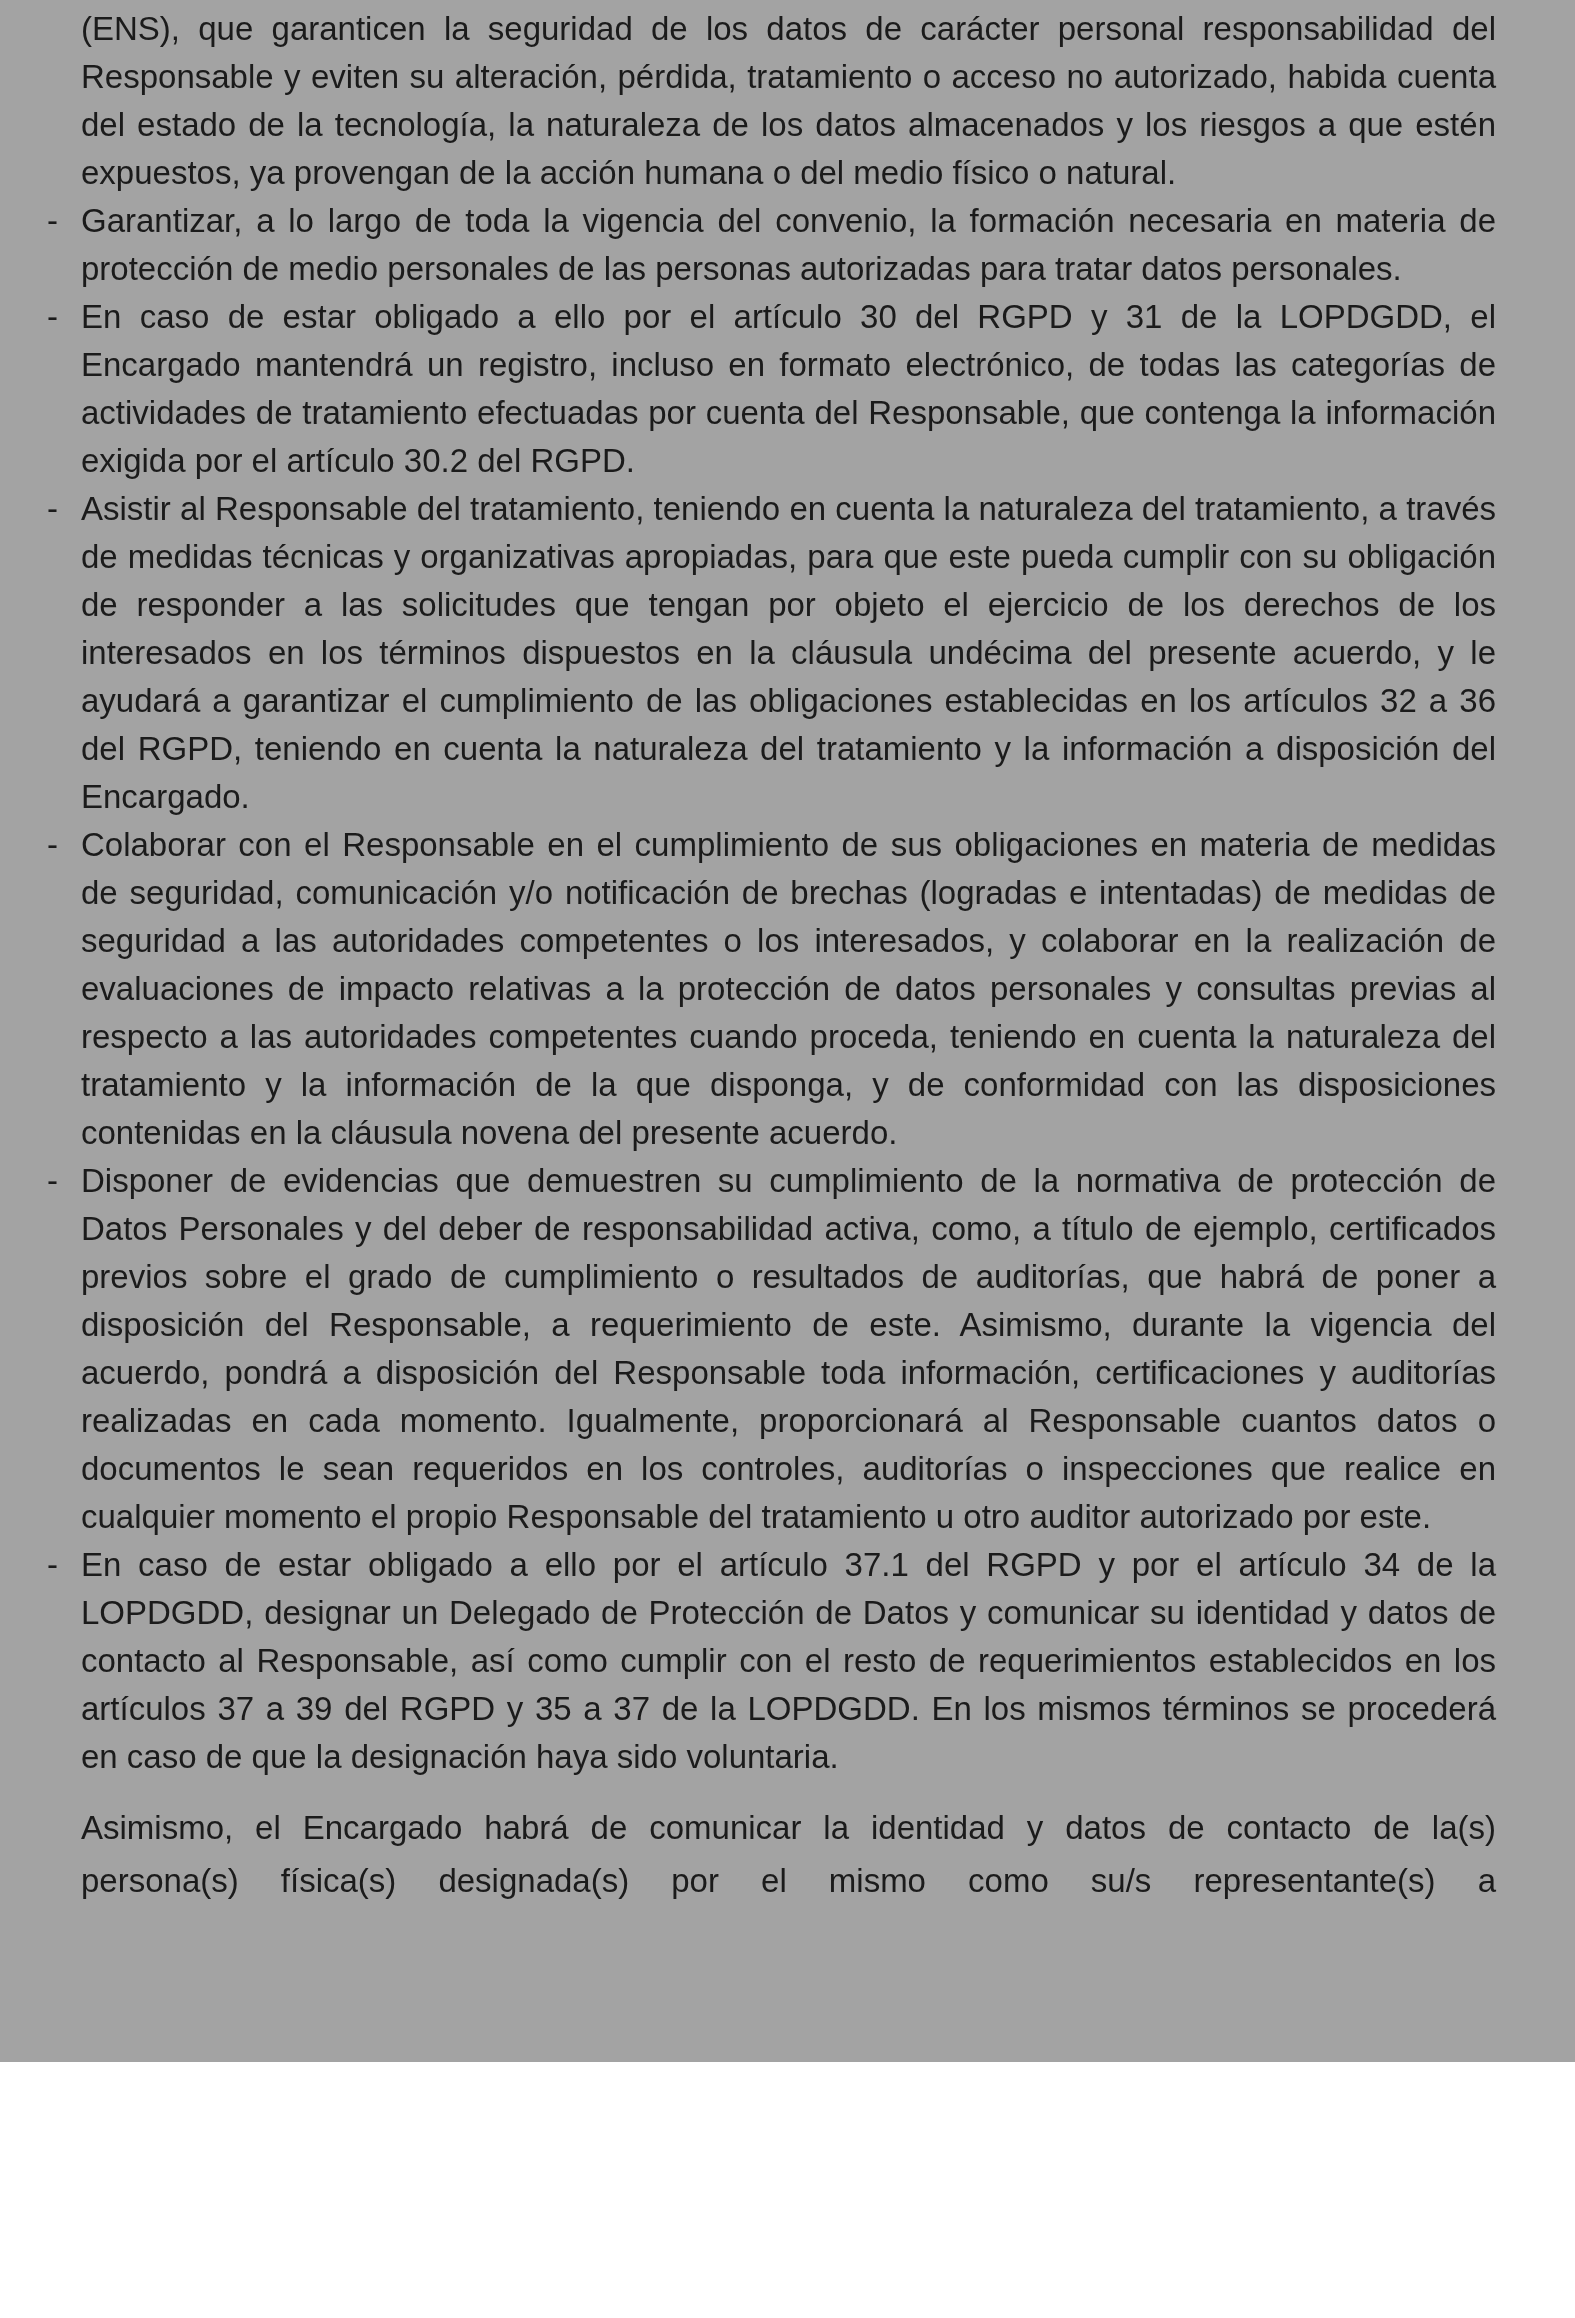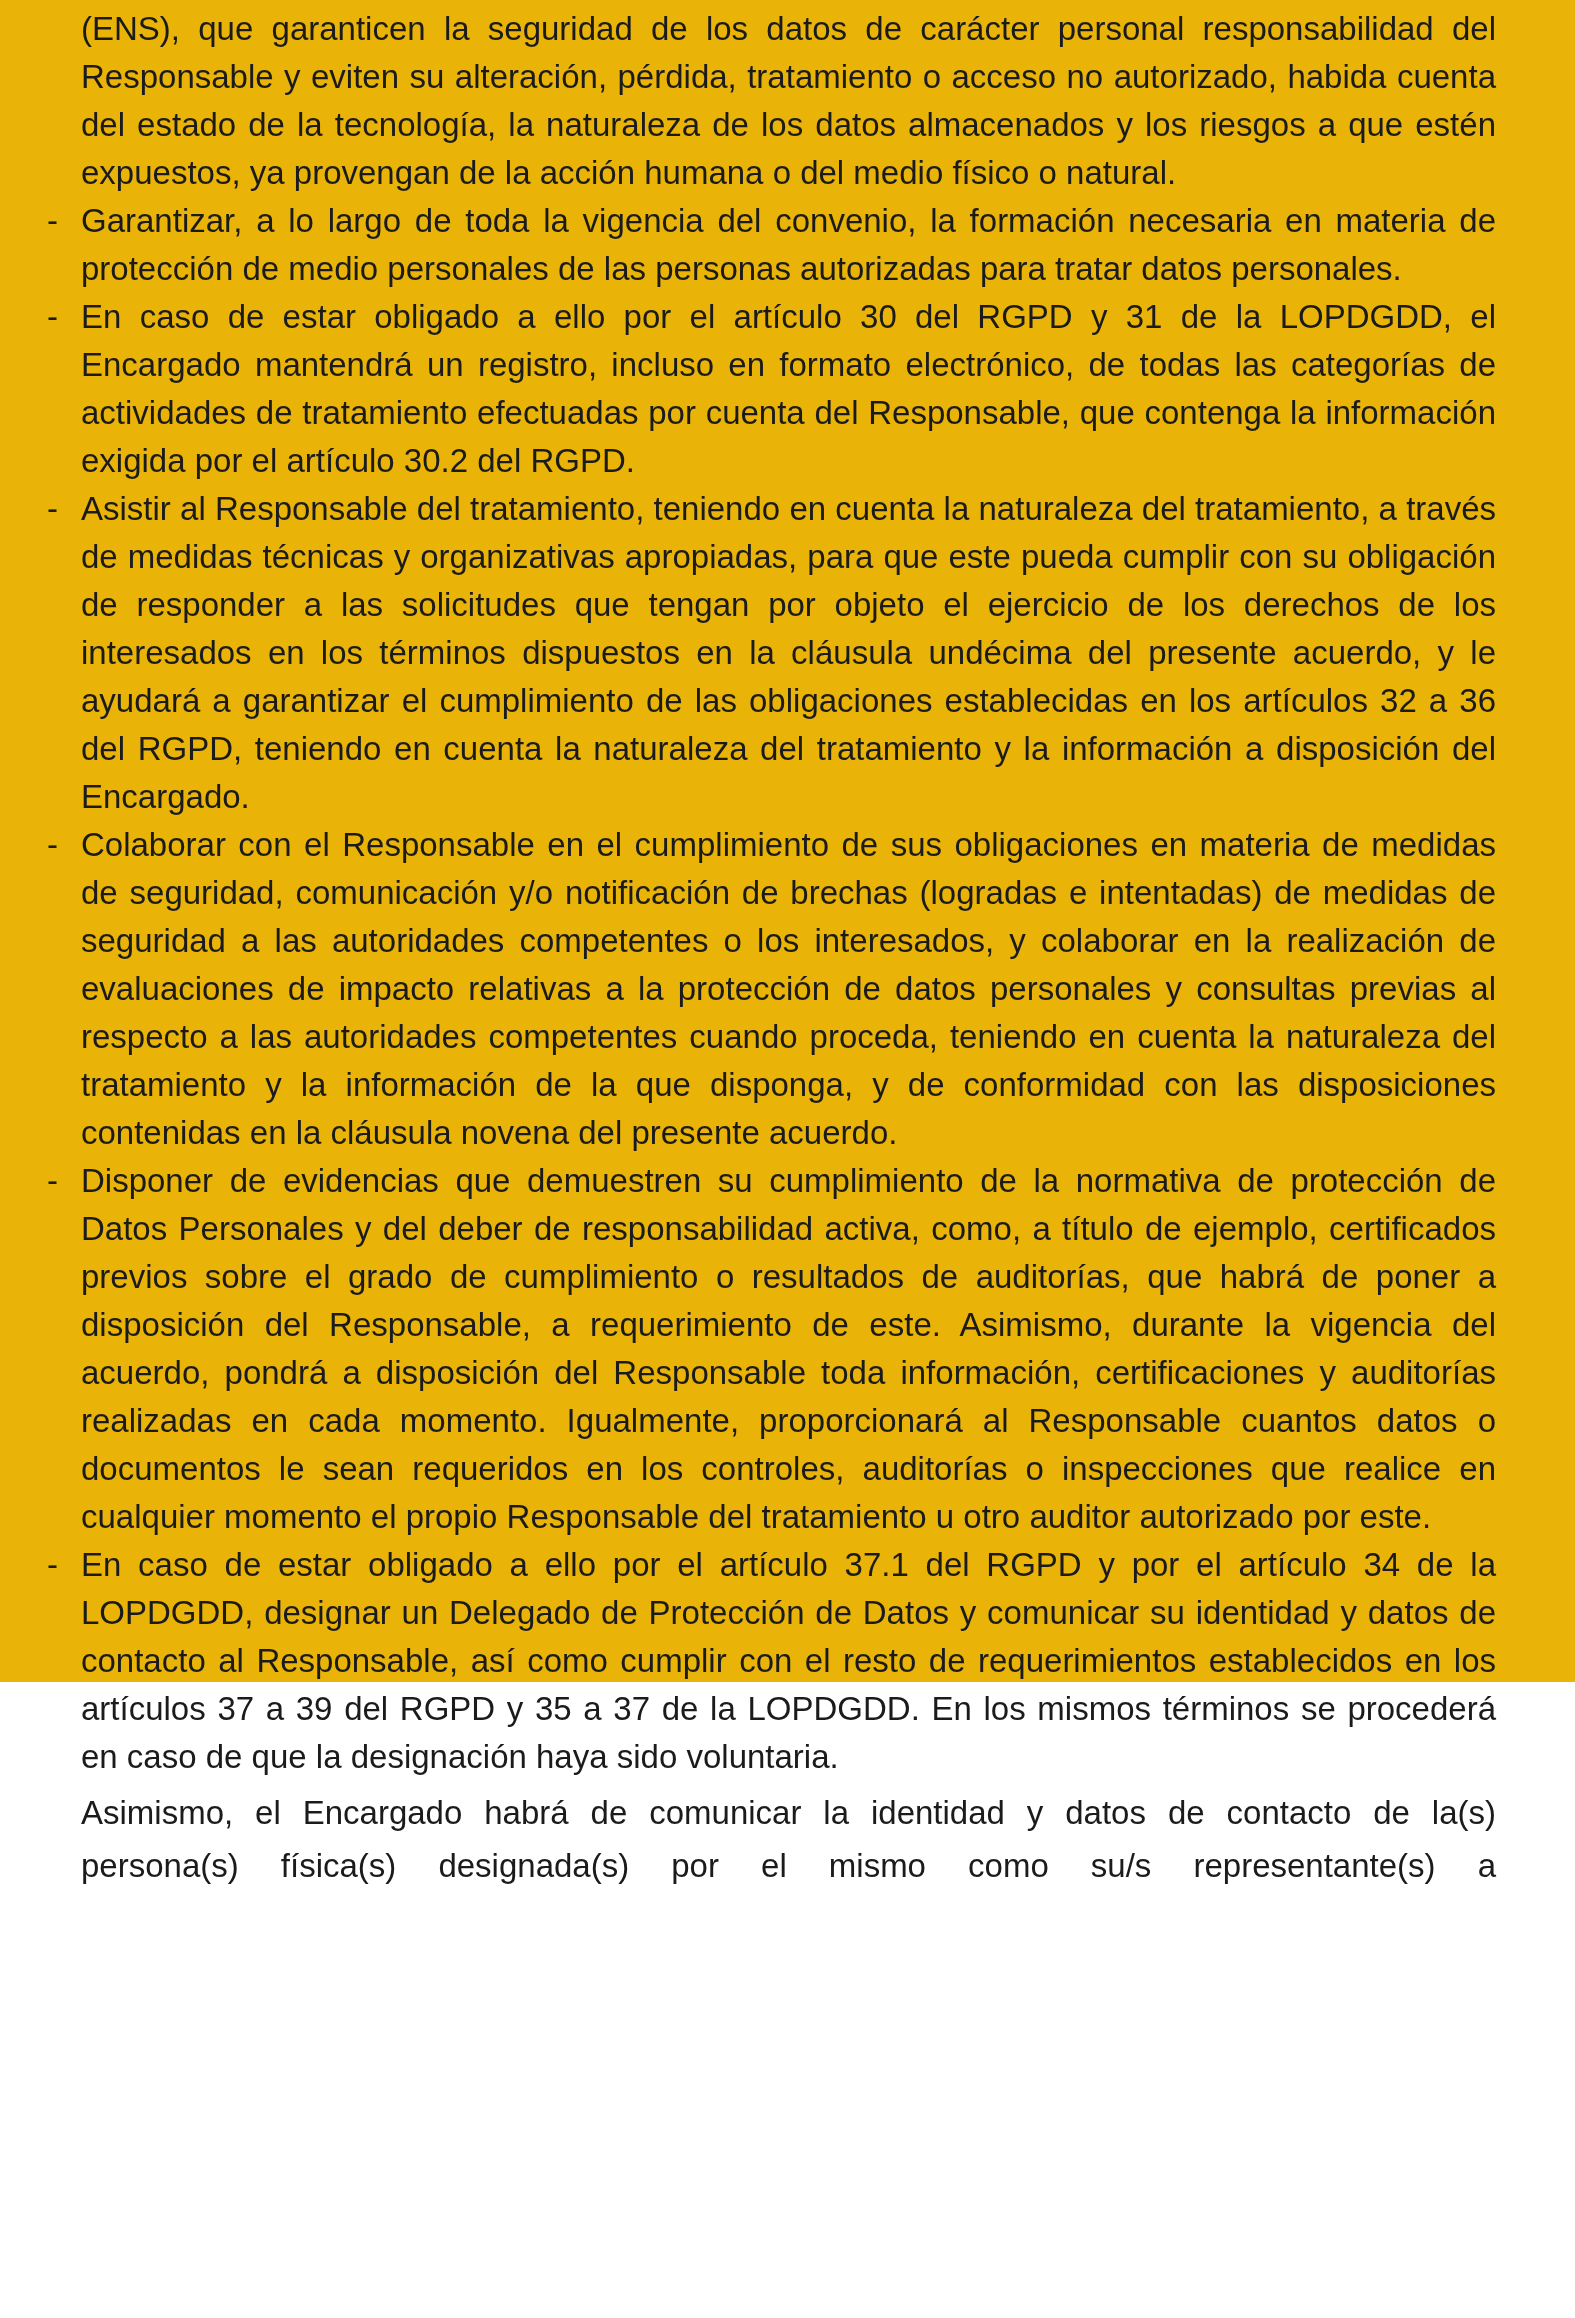--- a/index.html
+++ b/index.html
@@ -9,41 +9,41 @@
     body {
       width: 1575px;
       height: 2319px;
       overflow: hidden;
       font-family: "Liberation Sans", "DejaVu Sans", sans-serif;
       color: #1b1b1b;
     }
     .doc-page {
       position: relative;
       width: 1575px;
-      height: 1682px;
+      height: 2062px;
       padding: 5.1px 79px 0 81px;
-      background: #eab308;
+      background: #a3a3a3;
     }
     .doc-item {
       position: relative;
       font-size: 33px;
       line-height: 48px;
       text-align: justify;
       color: #1b1b1b;
     }
     .doc-item .marker {
       position: absolute;
       left: -34px;
       top: 0;
       text-align: left;
       font-size: 33px;
       line-height: 48px;
     }
     .doc-item.cont-final {
-      margin-top: 5px;
+      margin-top: 20px;
       line-height: 53px;
       text-align-last: justify;
     }
   </style>
 </head>
 <body>
 
 <div class="doc-page">
 
   <div class="doc-item">

